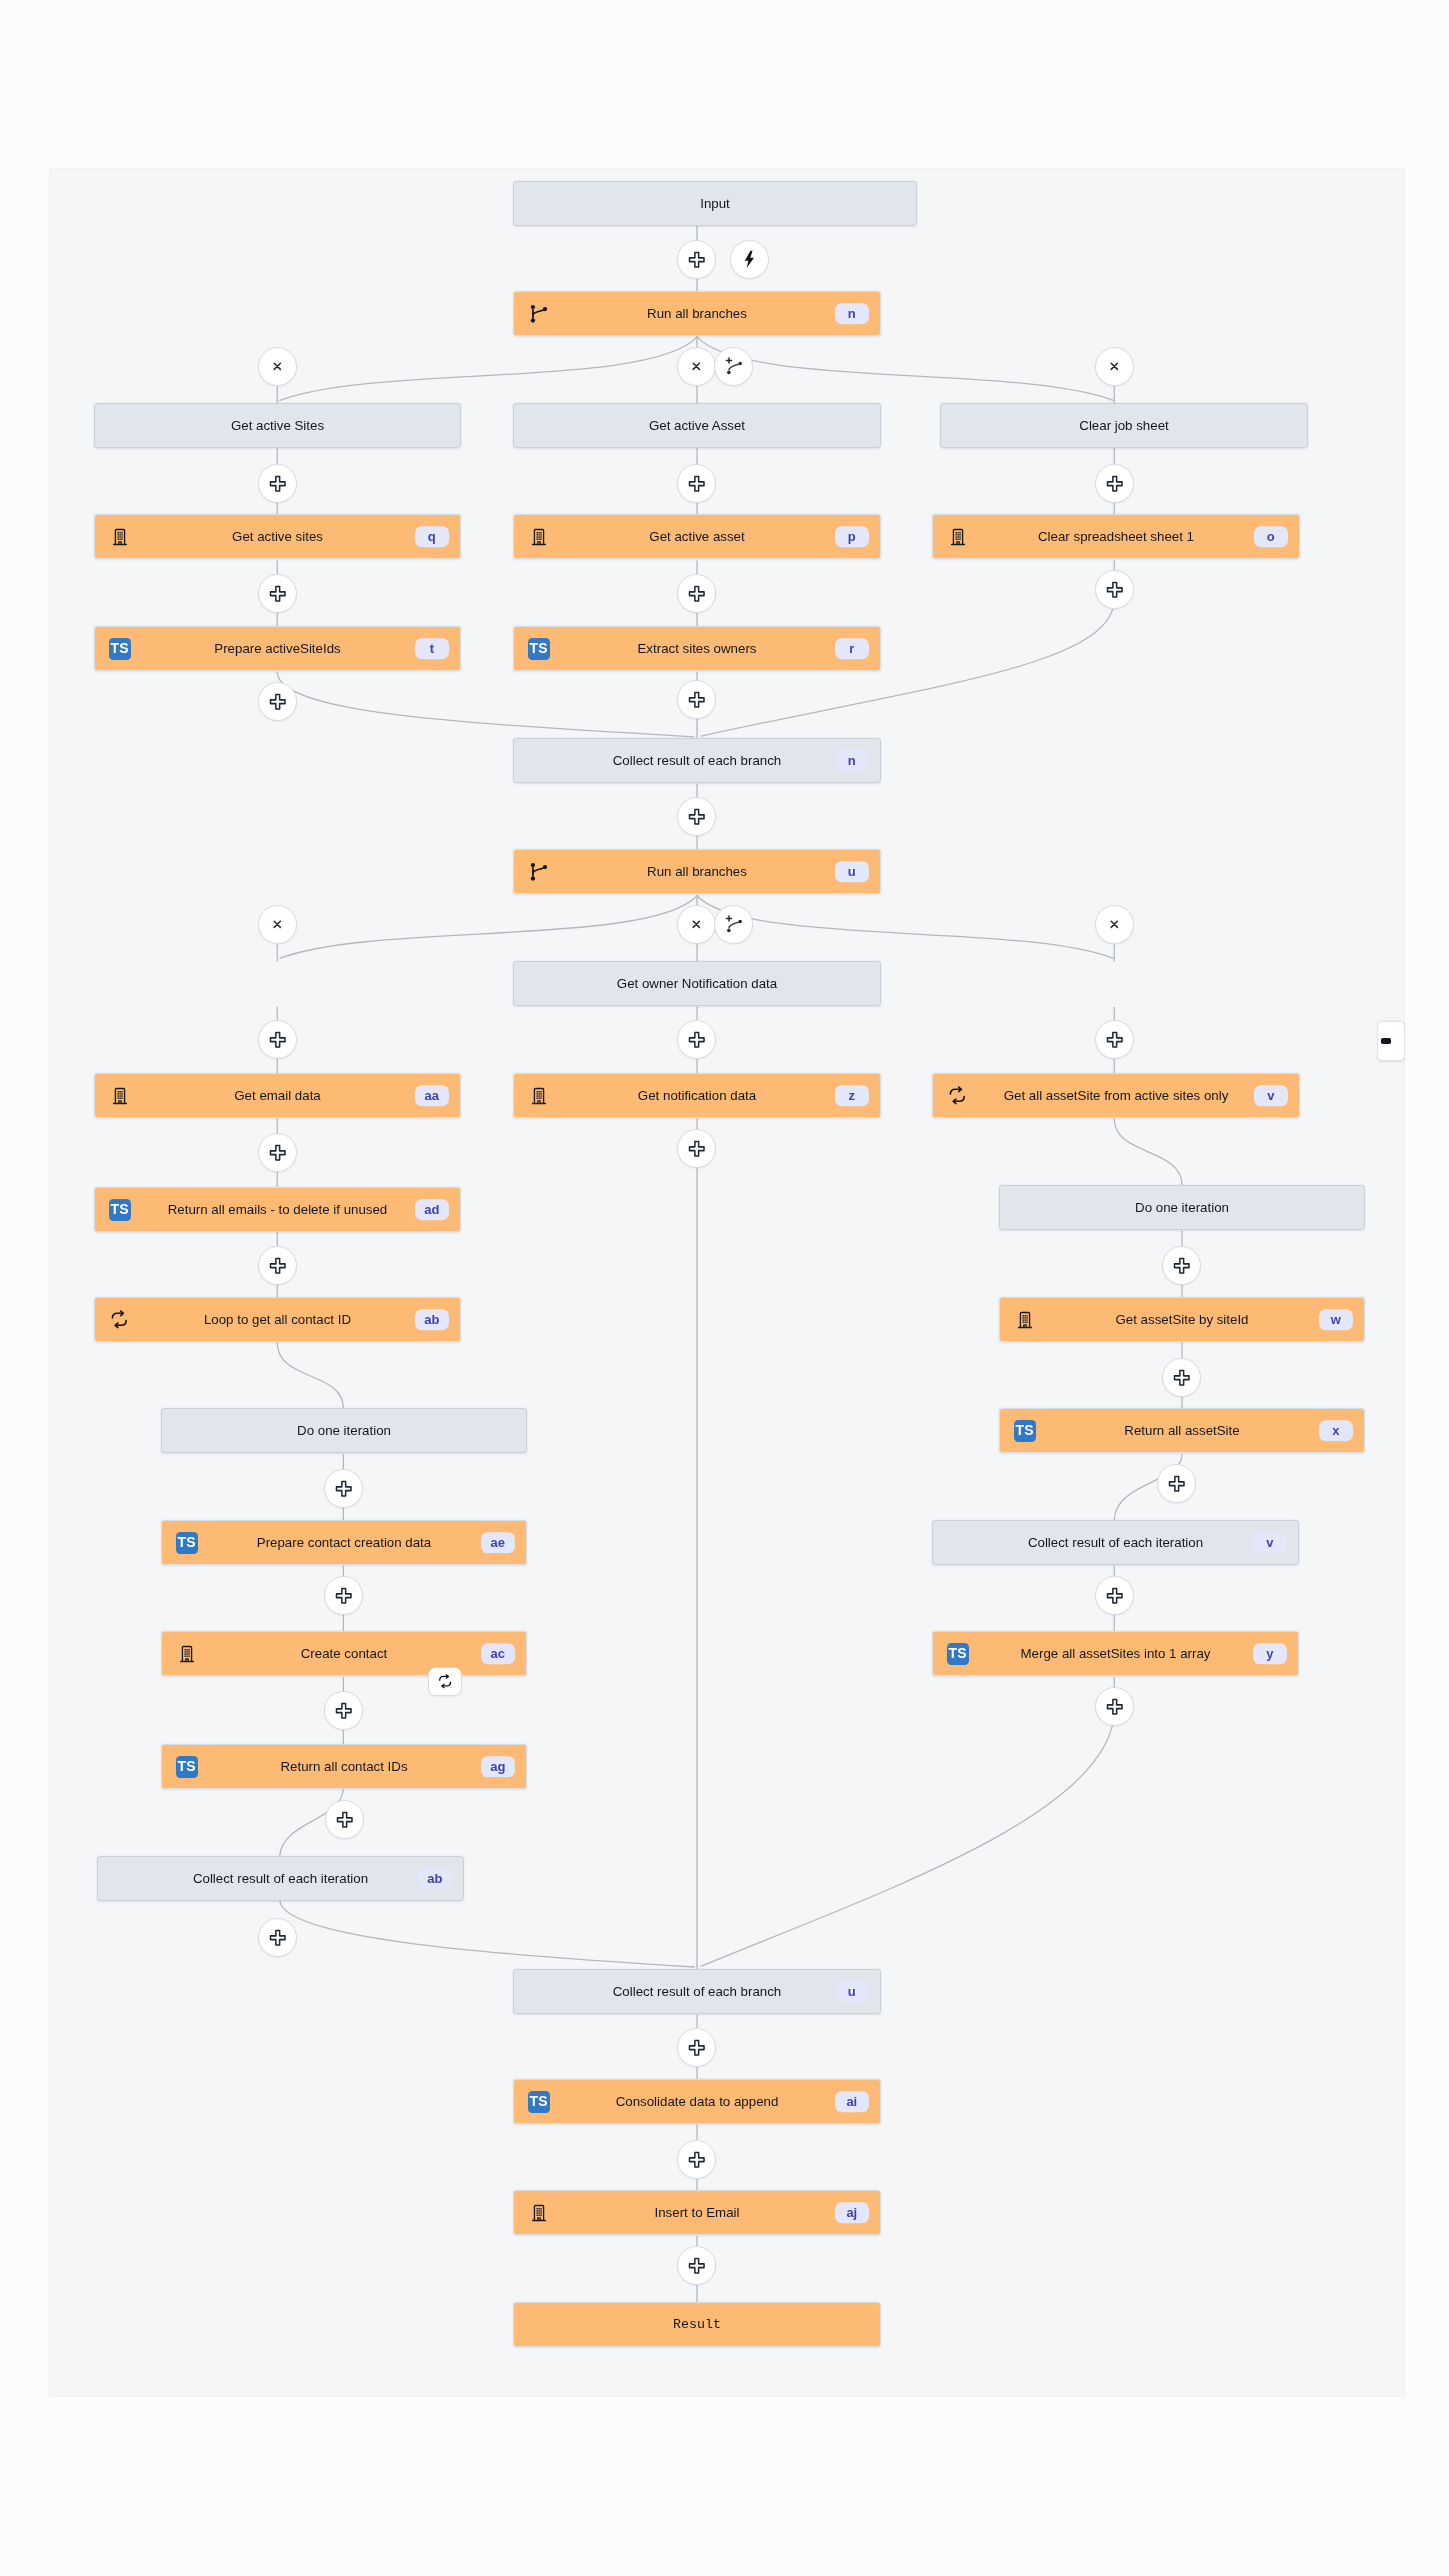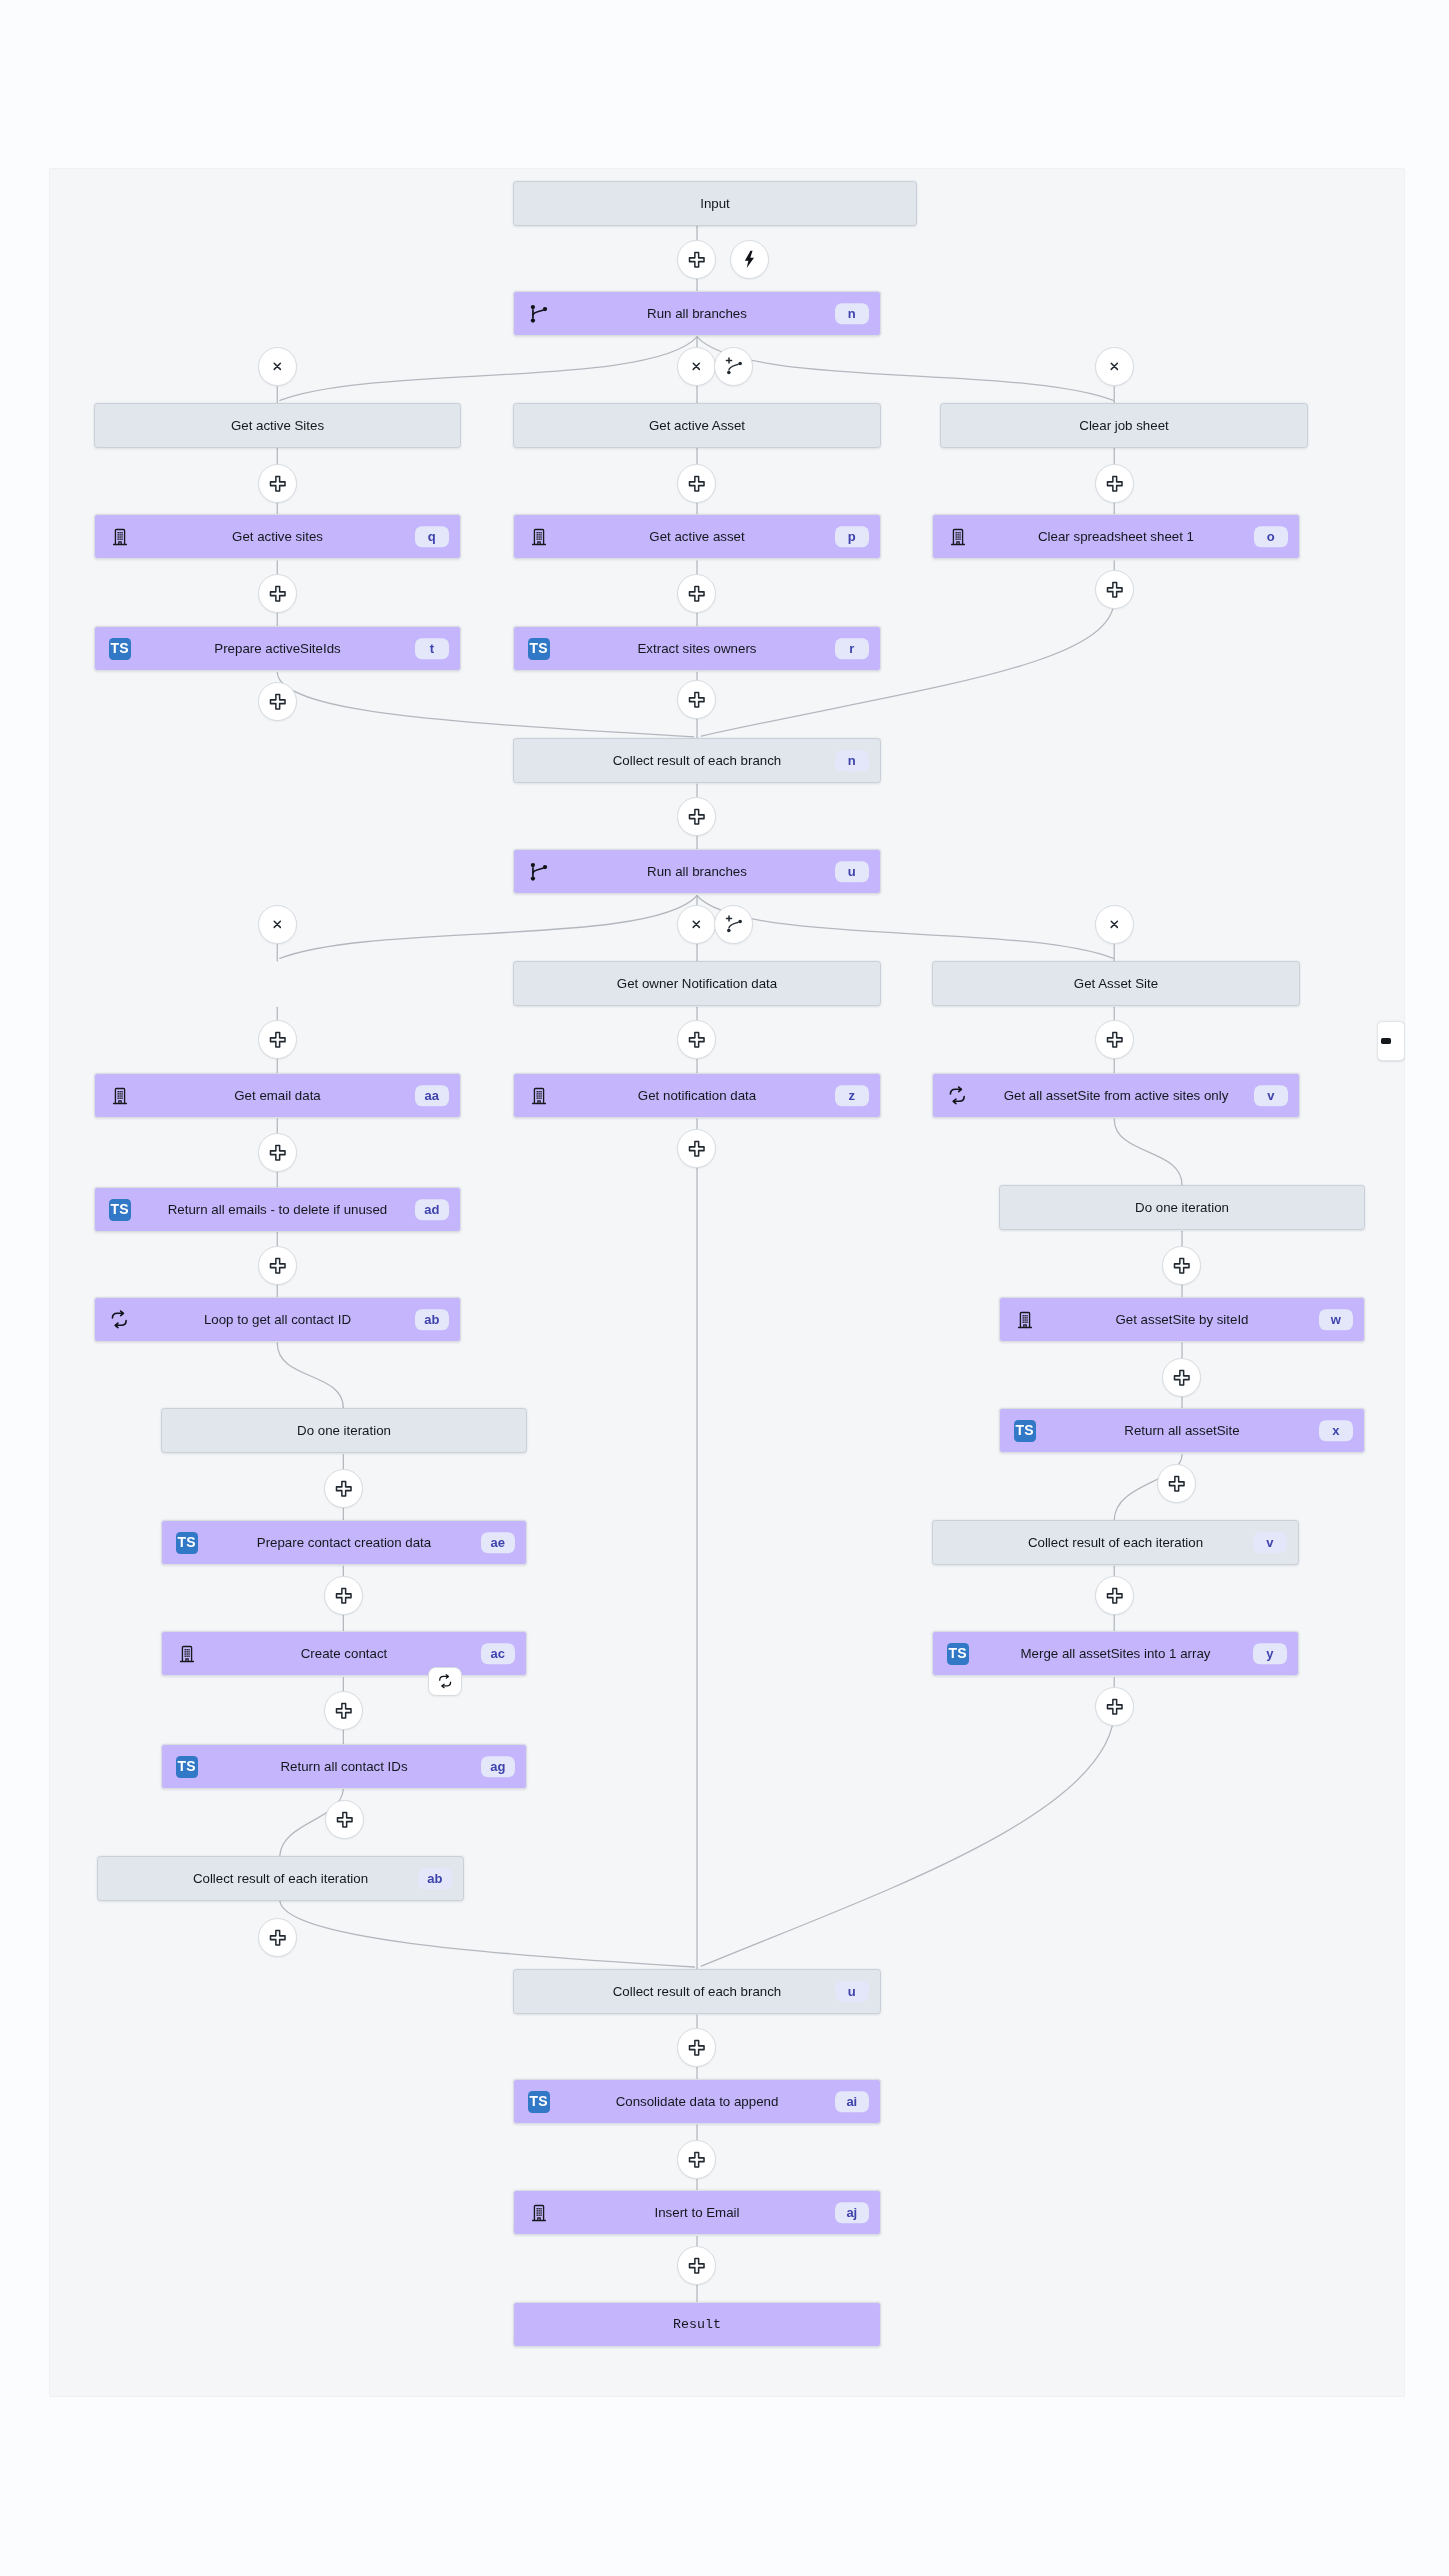--- a/index.html
+++ b/index.html
@@ -16,21 +16,21 @@
   }
   #edges{position:absolute;left:0;top:0;width:1449px;height:2576px;z-index:1;}
   #edges path{fill:none;stroke:var(--edge,#b2b8be);stroke-width:1.5;stroke-linecap:round;}
   .node{
     position:absolute;z-index:3;display:flex;align-items:center;justify-content:center;
     border-radius:3.4px;font-size:13.3px;color:#14181c;
     box-shadow:0 0.9px 2.6px rgba(16,24,40,.10);
     box-sizing:border-box;padding:0 41px;text-align:center;line-height:1.15;
   }
   .node.header{background:var(--header-bg,#e1e6ec);border:0.9px solid var(--header-border,#c9d1d8);}
-  .node.action{background:#c4b5fd;border:0.9px solid var(--node-border,#d9dee3);}
+  .node.action{background:#fdba74;border:0.9px solid var(--node-border,#d9dee3);}
   .nlabel{white-space:nowrap;}
   .nicon{
     position:absolute;left:13.7px;top:50%;transform:translateY(-50%);
     width:22px;height:22px;display:flex;align-items:center;justify-content:center;
   }
   .nicon svg{display:block;}
   .nicon.ts{
     background:var(--ts-blue,#3178c6);border-radius:4.3px;
     color:#fff;font-weight:bold;font-size:14px;letter-spacing:0.2px;
   }
@@ -229,23 +229,20 @@
           <circle cx="5.5" cy="19.6" r="2.4" fill="#101418"></circle>
           <circle cx="19" cy="6.8" r="2.4" fill="#101418"></circle>
         </svg>
       </span>
       <span class="nlabel">Run all branches</span>
       <span class="nbadge">u</span>
     </div>
     <div class="node header" style="left: 513px; top: 961px; width: 368px; height: 45px;">
       <span class="nlabel">Get owner Notification data</span>
     </div>
-    <div class="node header" style="left: 932px; top: 961px; width: 368px; height: 45px;">
-      <span class="nlabel">Get Asset Site</span>
-    </div>
     <div class="node action" style="left: 94px; top: 1073px; width: 367px; height: 45px;">
       <span class="nicon">
         <svg width="20" height="20" viewBox="0 0 24 24">
           <path d="M6.5 21V4.2c0-.7.5-1.2 1.2-1.2h8.6c.7 0 1.2.5 1.2 1.2V21" fill="none" stroke="#17191c" stroke-width="1.6"></path>
           <path d="M4.3 21h15.4" fill="none" stroke="#17191c" stroke-width="1.6" stroke-linecap="round"></path>
           <g fill="#17191c">
             <rect x="9" y="6" width="1.7" height="1.7"></rect>
             <rect x="11.3" y="6" width="1.7" height="1.7"></rect>
             <rect x="13.6" y="6" width="1.7" height="1.7"></rect>
             <rect x="9" y="8.6" width="1.7" height="1.7"></rect>

